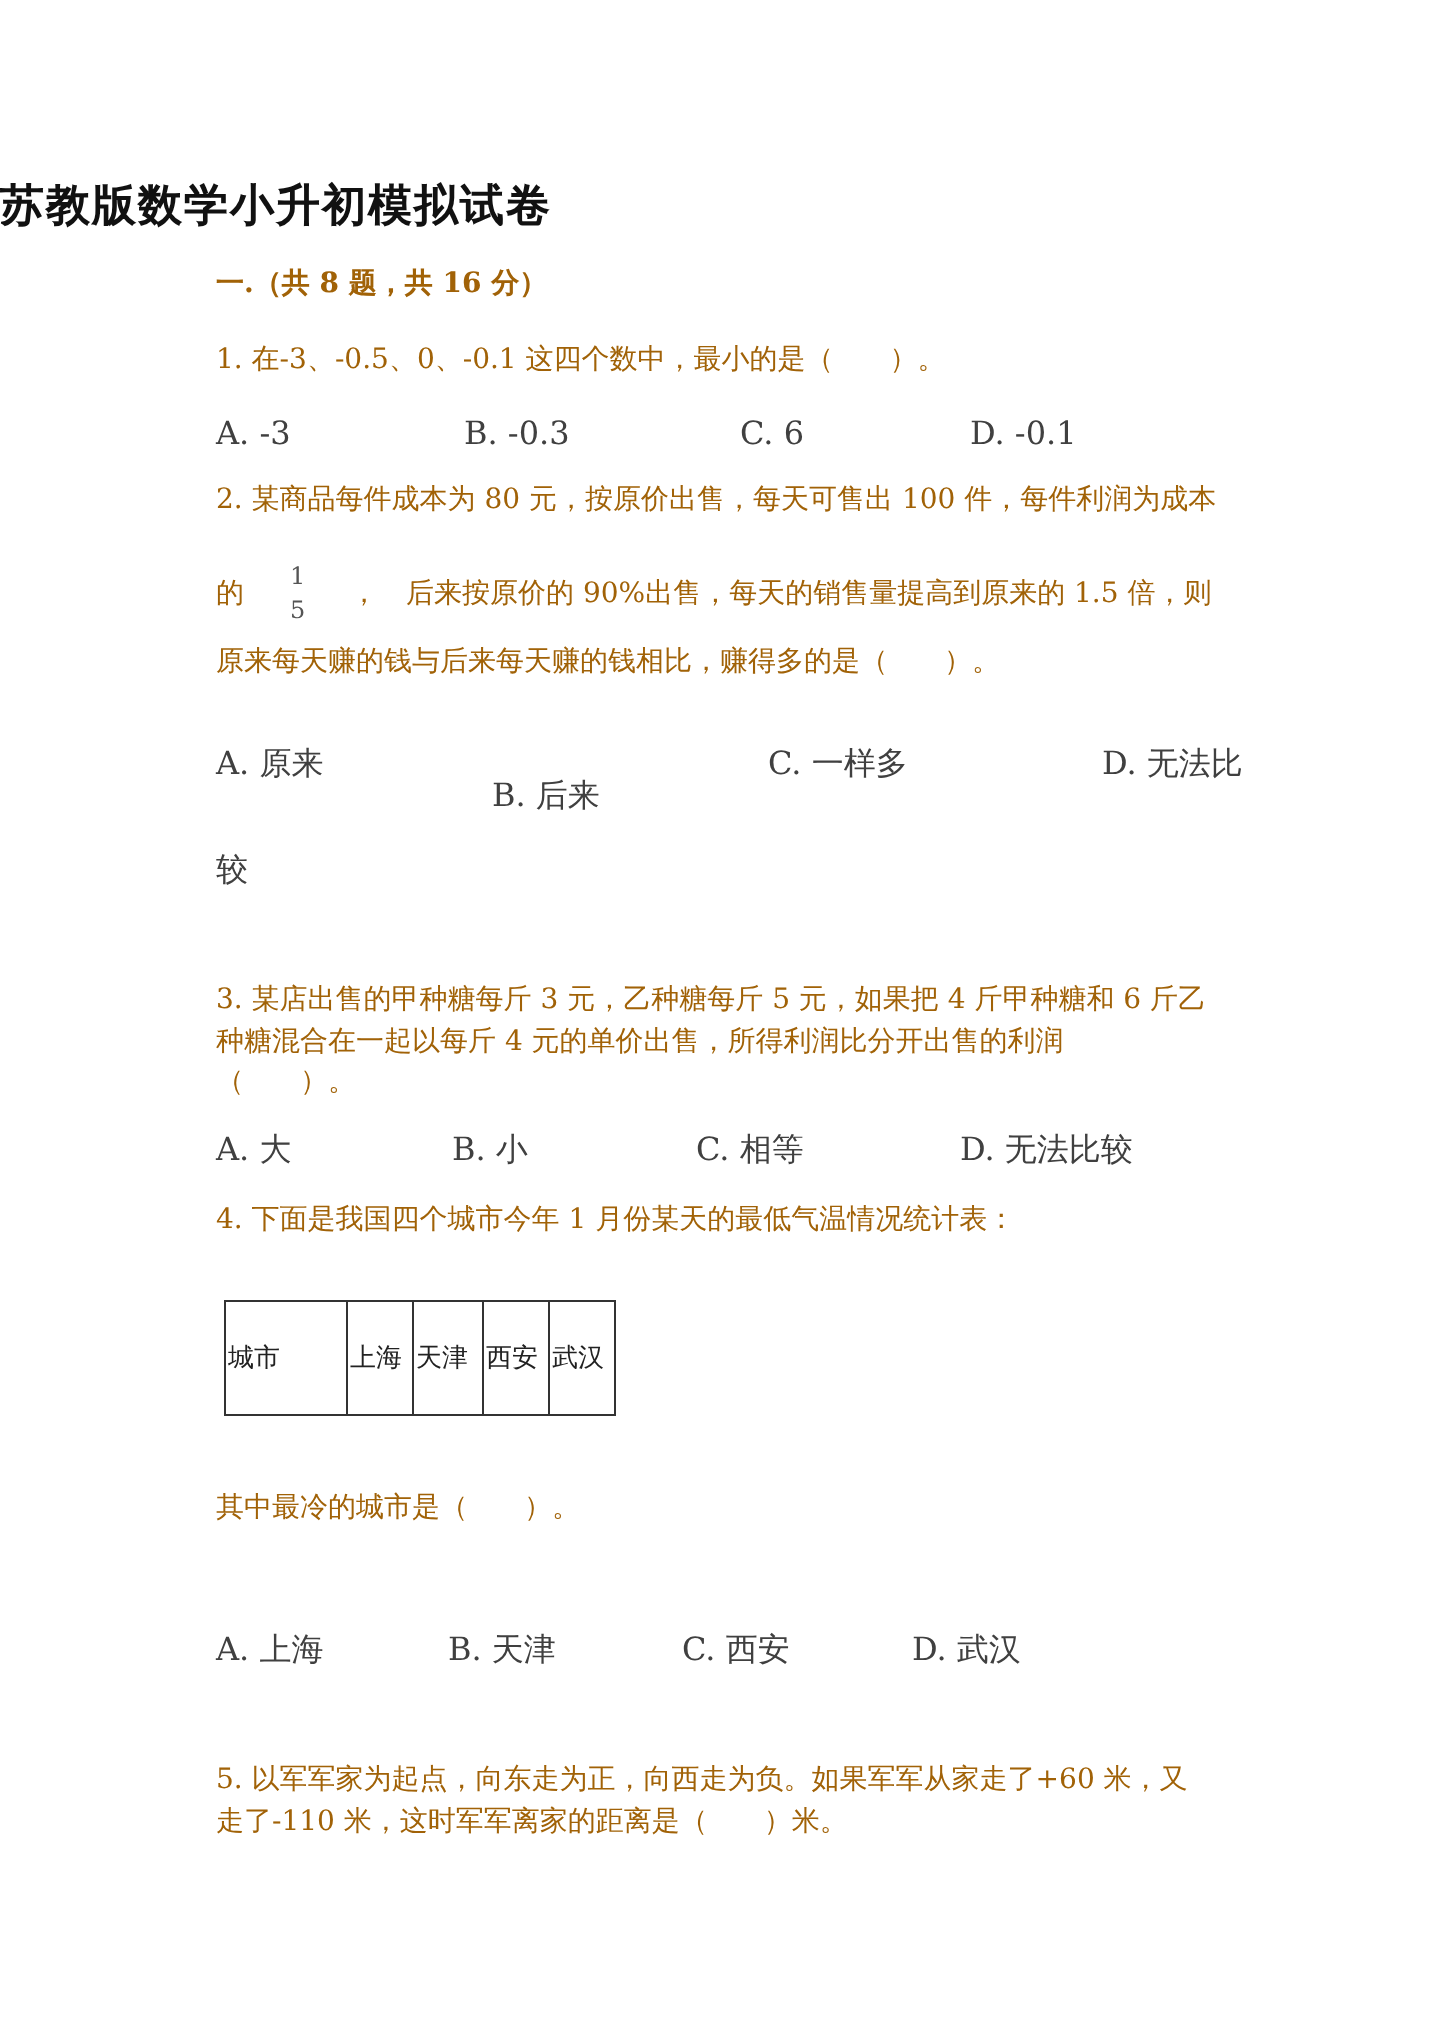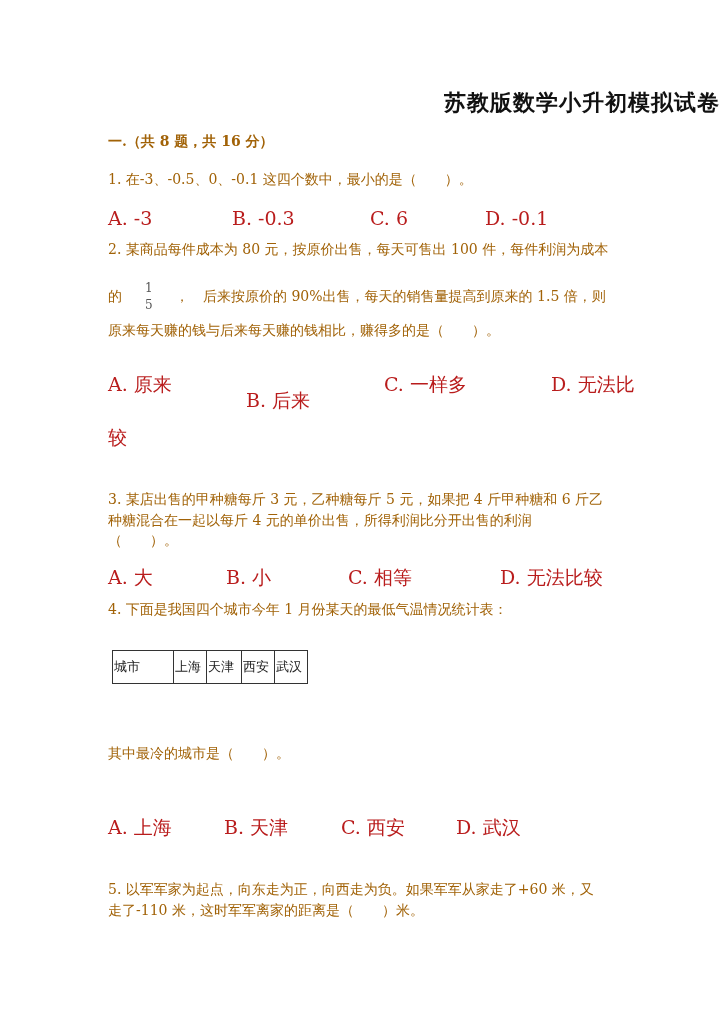--- a/index.html
+++ b/index.html
@@ -11,40 +11,40 @@
     width: 720px;
     height: 1018px;
     position: relative;
     overflow: hidden;
     font-family: "DejaVu Serif", "Liberation Serif", serif;
     color: #222222;
   }
   .abs { position: absolute; white-space: nowrap; }
   .title {
     left: 0; width: 720px; top: 88px;
-    text-align: right;
+    text-align: left;
     font-size: 22px;
     font-weight: bold;
     color: #111111;
     letter-spacing: 1px;
   }
   .section {
     left: 108px; top: 133px;
     font-size: 14px;
     font-weight: bold;
     color: #a16207;
   }
   .q {
     left: 108px;
     font-size: 14px;
     color: #a16207;
   }
   .opt {
-    font-size: 19px;
-    color: #b91c1c;
+    font-size: 16px;
+    color: #404040;
   }
   .frac {
     display: inline-flex;
     flex-direction: column;
     align-items: center;
     font-size: 12px;
     color: #555555;
     line-height: 17px;
   }
   .frac .num { border-bottom: none; }
@@ -53,21 +53,21 @@
     left: 112px;
     top: 650px;
     border-collapse: collapse;
     font-family: "DejaVu Sans", "Liberation Sans", sans-serif;
     font-size: 13px;
     color: #222222;
   }
   table.temp td {
     border: 1px solid #333333;
     height: 24px;
-    padding: 4px 1px;
+    padding: 16px 1px;
     white-space: nowrap;
   }
   table.temp td.head { width: 58px; }
   table.temp td.c { width: 30px; }
   table.temp td.c2 { width: 32px; }
 </style>
 </head>
 <body>
 
 <div class="abs title">苏教版数学小升初模拟试卷</div>
@@ -93,21 +93,21 @@
 <div class="abs opt" style="left:384px; top:372px;">C. 一样多</div>
 <div class="abs opt" style="left:551px; top:372px;">D. 无法比</div>
 <div class="abs opt" style="left:108px; top:425px;">较</div>
 
 <div class="abs q" style="top:491px;">3. 某店出售的甲种糖每斤 3 元，乙种糖每斤 5 元，如果把 4 斤甲种糖和 6 斤乙</div>
 <div class="abs q" style="top:512px;">种糖混合在一起以每斤 4 元的单价出售，所得利润比分开出售的利润</div>
 <div class="abs q" style="top:532px;">（　　）。</div>
 <div class="abs opt" style="left:108px; top:565px;">A. 大</div>
 <div class="abs opt" style="left:226px; top:565px;">B. 小</div>
 <div class="abs opt" style="left:348px; top:565px;">C. 相等</div>
-<div class="abs opt" style="left:500px; top:565px;text-align:center;">D. 无法比较</div>
+<div class="abs opt" style="left:480px; top:565px;text-align:center;">D. 无法比较</div>
 
 <div class="abs q" style="top:601px;">4. 下面是我国四个城市今年 1 月份某天的最低气温情况统计表：</div>
 <table class="temp">
   <tbody>
       <tr>
     <td class="head">城市</td>
     <td class="c">上海</td>
     <td class="c2">天津</td>
     <td class="c">西安</td>
     <td class="c">武汉</td>

